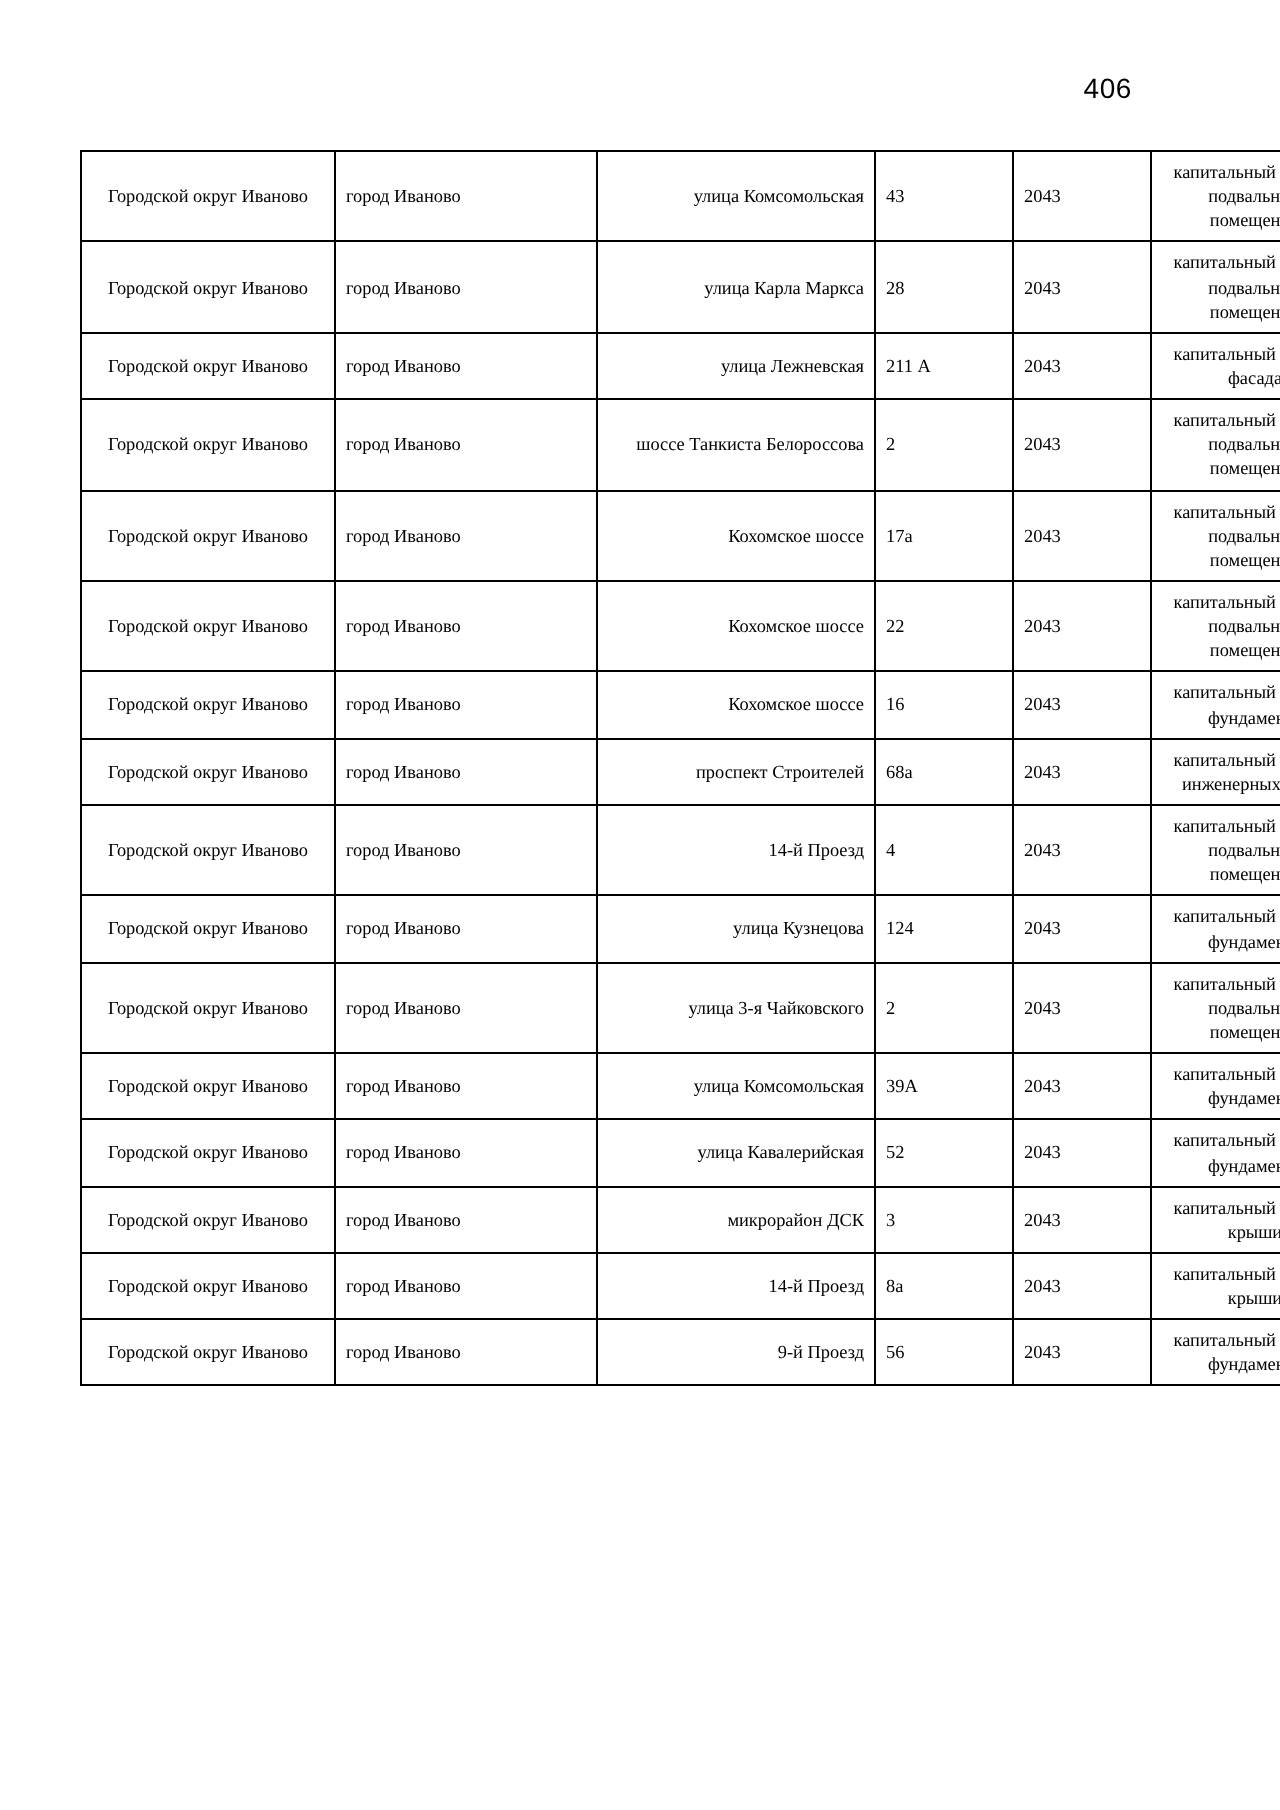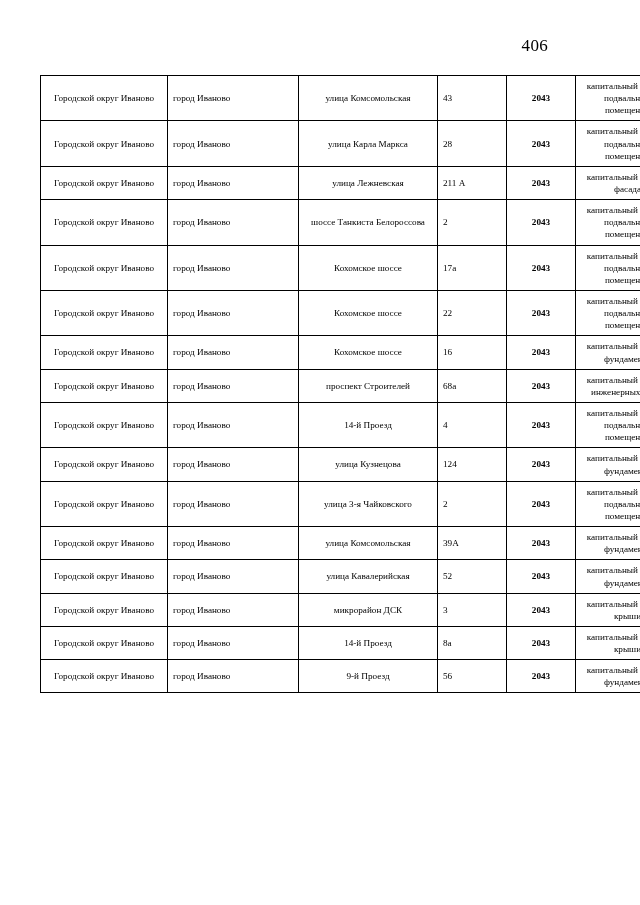--- a/index.html
+++ b/index.html
@@ -17,23 +17,23 @@
   .page {
     width: 640px;
     height: 905px;
     box-sizing: border-box;
     padding: 0;
     position: relative;
   }
   .page-number {
     position: absolute;
     top: 36px;
-    right: 92px;
-    font-size: 17px;
-    font-family: Liberation Serif, serif;
+    right: 74px;
+    font-size: 14px;
+    font-family: Liberation Sans, sans-serif;
     letter-spacing: 0.3px;
   }
   .table-wrap {
     position: absolute;
     top: 75px;
     left: 40px;
     width: 573px;
   }
   table.doc-table {
     border-collapse: collapse;
@@ -53,31 +53,29 @@
     text-align: center;
     padding-left: 7px;
   }
   td.c-settlement {
     width: 120px;
     text-align: left;
     padding-left: 10px;
   }
   td.c-street {
     width: 128px;
-    text-align: center;
+    text-align: right;
     padding-left: 8px;
   }
   td.c-house {
     width: 58px;
     text-align: left;
   }
   td.c-year {
     width: 58px;
-    text-align: center;
-    font-weight: bold;
   }
   td.c-work {
     width: 93px;
     text-align: center;
     font-size: 8.6px;
     line-height: 1.3;
   }
 </style>
 </head>
 <body>

